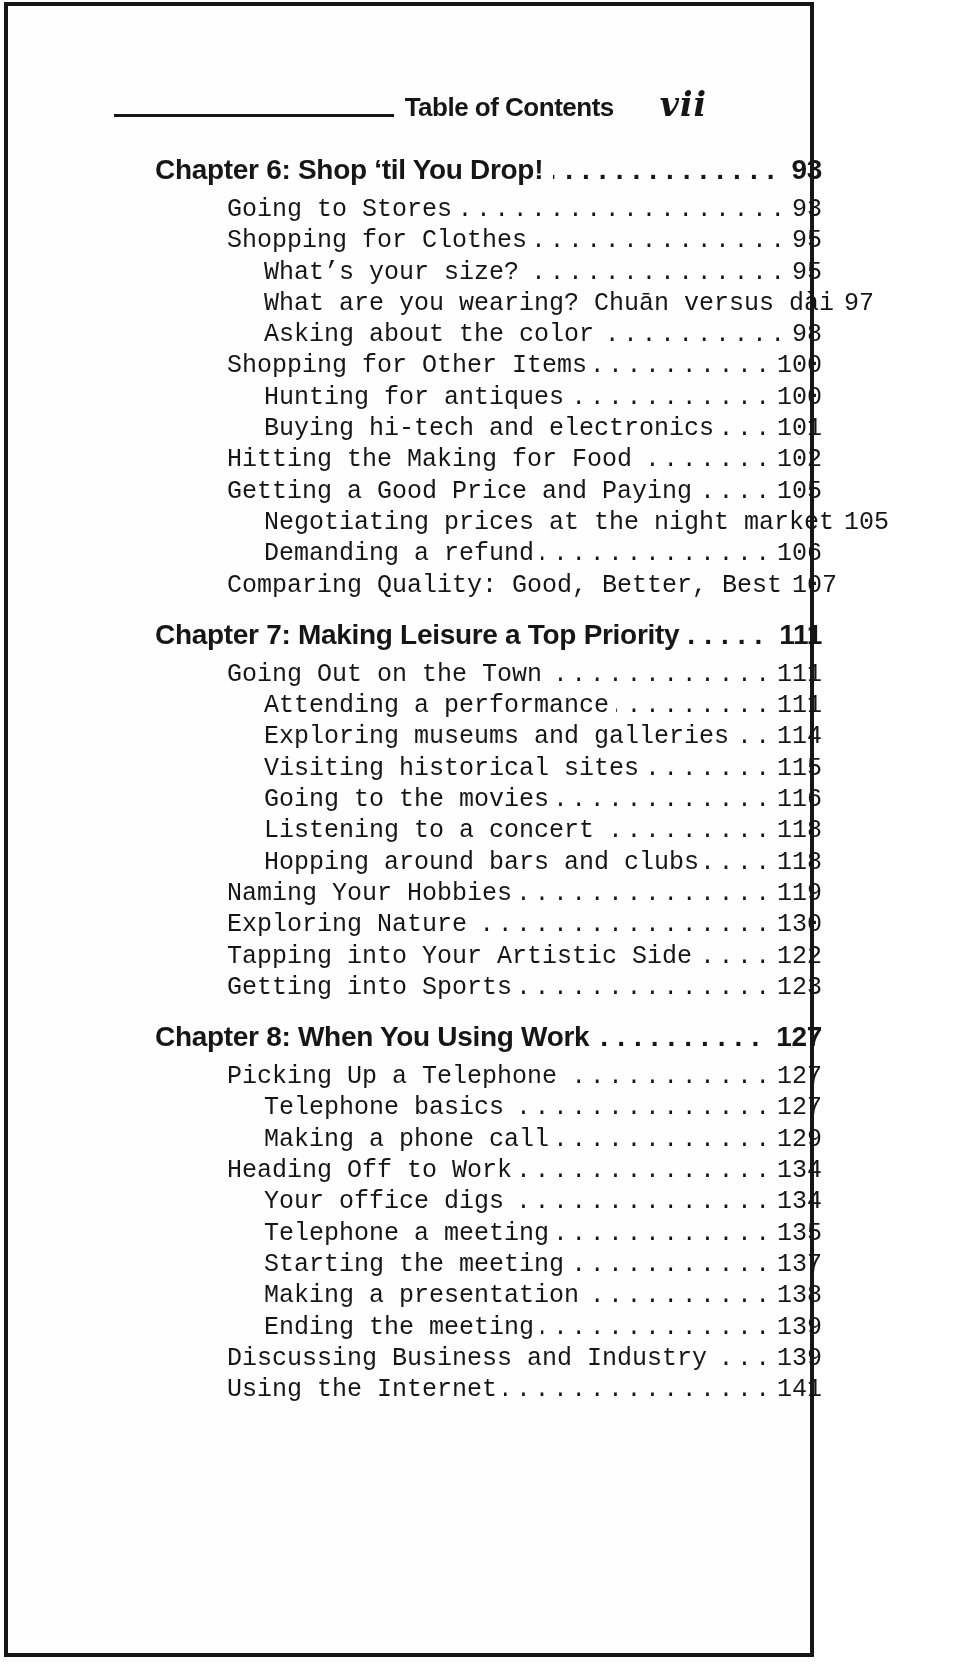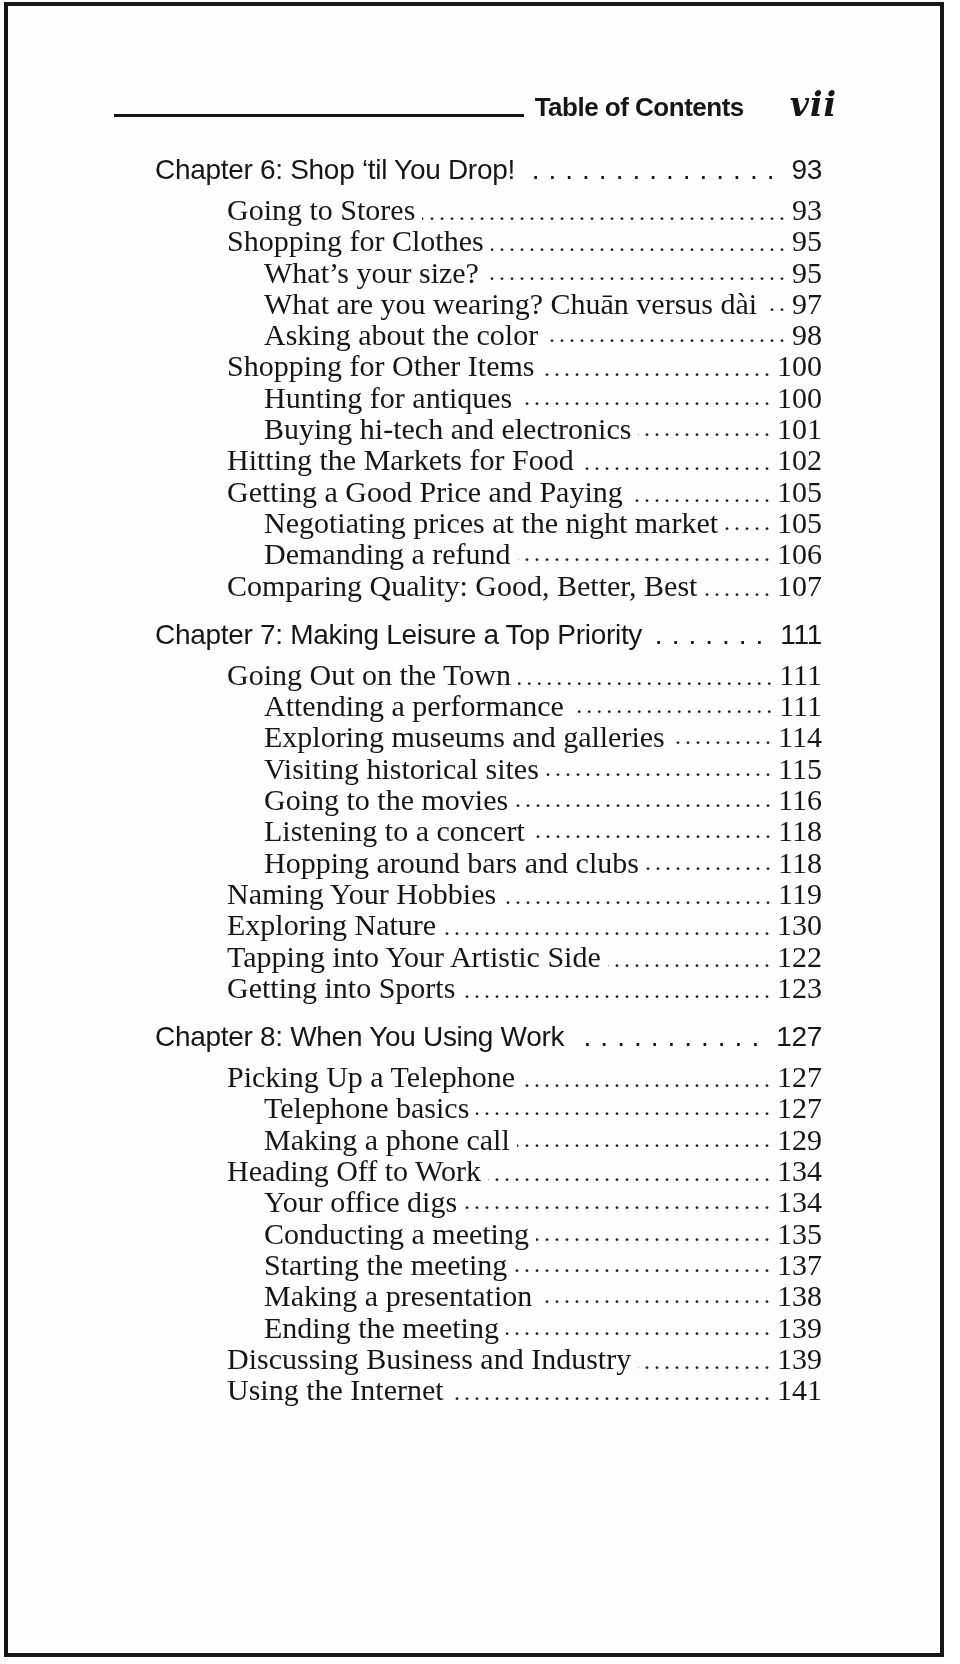--- a/index.html
+++ b/index.html
@@ -2,21 +2,21 @@
 <html style="--ink: #161616;"><head>
 <meta charset="utf-8">
 <style>
   html,body { margin:0; padding:0; }
   body {
     width:960px; height:1664px; position:relative; overflow:hidden;
     background:#ffffff; color:var(--ink,#161616);
     font-family:"Liberation Serif", serif;
   }
   .sheet {
-    position:absolute; left:4px; top:2px; width:940px; height:1655px;
+    position:absolute; left:4px; top:2px; width:810px; height:1655px;
     box-sizing:border-box; border:4px solid #161616; background:#fefefe;
   }
   
   .header {
     display:flex; align-items:baseline;
     margin:84px 103px 0 106px; line-height:30px;
   }
   .rule {
     flex:1; height:0; border-bottom:3px solid #161616;
     align-self:center; transform:translateY(9px);
@@ -29,28 +29,28 @@
   .folio {
     margin-left:46px; white-space:nowrap;
     font-family:"DejaVu Serif", serif; font-style:italic; font-weight:bold;
     font-size:33px; letter-spacing:1px;
   }
   
   .toc { margin-left:147px; width:667px; }
   .chead {
     display:flex; align-items:flex-start;
     height:40px; line-height:40px; margin:14px 0 4px 0;
-    font-family:"Liberation Sans", sans-serif; font-weight:normal;
+    font-family:"Liberation Sans", sans-serif; font-weight:bold;
     font-size:28px; letter-spacing:-0.3px; white-space:nowrap;
   }
   .chead:first-child { margin-top:28px; }
   .chead .pg { font-size:28px; }
   .entry {
     display:flex; align-items:baseline;
-    height:31.3px; line-height:31.3px; font-size:30px; white-space:nowrap;
+    height:31.3px; line-height:31.3px; font-size:25px; white-space:nowrap;font-family:Liberation Mono, monospace;
   }
   .entry.lvl1 { margin-left:72px; }
   .entry.lvl2 { margin-left:109px;align-items:center; }
   .t  { white-space:nowrap; }
   .dots {
     flex:1; overflow:hidden; white-space:nowrap; direction:rtl;
     margin:0 3px 0 7px; letter-spacing:4px; font-size:24px;
   }
   .dots::after {
     content:"...................................................................................................................................";
@@ -111,21 +111,21 @@
         <span class="t">Hunting for antiques</span>
         <span class="dots"></span>
         <span class="pg">100</span>
       </div>
       <div class="entry lvl2">
         <span class="t">Buying hi-tech and electronics</span>
         <span class="dots"></span>
         <span class="pg">101</span>
       </div>
       <div class="entry lvl1">
-        <span class="t">Hitting the Markets for Food</span>
+        <span class="t">Hitting the Making for Food</span>
         <span class="dots"></span>
         <span class="pg">102</span>
       </div>
       <div class="entry lvl1">
         <span class="t">Getting a Good Price and Paying</span>
         <span class="dots"></span>
         <span class="pg">105</span>
       </div>
       <div class="entry lvl2">
         <span class="t">Negotiating prices at the night market</span>
@@ -226,21 +226,21 @@
         <span class="t">Heading Off to Work</span>
         <span class="dots"></span>
         <span class="pg">134</span>
       </div>
       <div class="entry lvl2">
         <span class="t">Your office digs</span>
         <span class="dots"></span>
         <span class="pg">134</span>
       </div>
       <div class="entry lvl2">
-        <span class="t">Conducting a meeting</span>
+        <span class="t">Telephone a meeting</span>
         <span class="dots"></span>
         <span class="pg">135</span>
       </div>
       <div class="entry lvl2">
         <span class="t">Starting the meeting</span>
         <span class="dots"></span>
         <span class="pg">137</span>
       </div>
       <div class="entry lvl2">
         <span class="t">Making a presentation</span>

